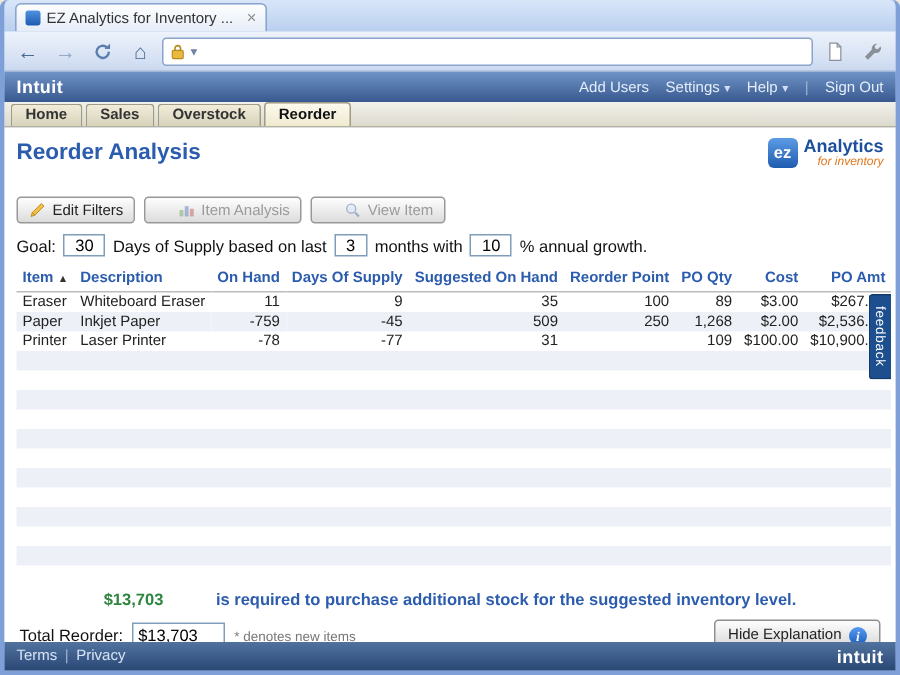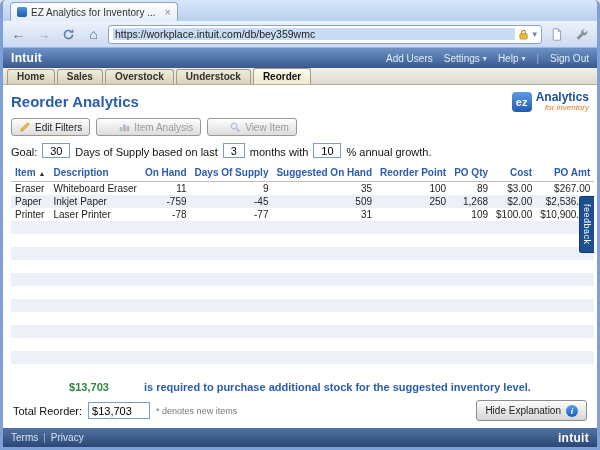--- a/index.html
+++ b/index.html
@@ -49,21 +49,21 @@
   
   .content { flex:1; background:#fff; padding:6px 8px 0; display:flex; flex-direction:column; overflow:hidden; }
   .page-header { display:flex; justify-content:space-between; align-items:flex-start; }
   .page-title { font-size:15px; font-weight:bold; color:#2b5cad; padding-top:2px; }
   .logo { display:flex; gap:4px; align-items:center; }
   .ez-box { width:20px; height:20px; border-radius:4px; background:linear-gradient(#5c9be4,#1f5cb0);
     color:#fff; font-weight:bold; font-size:11px; display:flex; align-items:center; justify-content:center;margin-left:28px; }
   .logo-l1 { color:#1c4f9c; font-weight:bold; font-size:12px; line-height:12px; }
   .logo-l2 { color:#e07820; font-style:italic; font-size:8px; line-height:9px; text-align:right; }
 
-  .actions-row { margin-top:6px; display:flex; gap:6px; }
+  .actions-row { margin-top:19px; display:flex; gap:6px; }
   .btn { height:18px; display:inline-flex; align-items:center; gap:4px; padding:0 7px; font-size:10px;
     color:#222; background:linear-gradient(#fefefe,#dcdcdc); border:1px solid #989898; border-radius:3px; cursor:default; }
   .btn.disabled { color:#9a9a9a;padding-left:21px; }
   .btn.disabled svg { opacity:.55; }
 
   .goal-row { margin-top:7px; display:flex; align-items:flex-end; gap:5px; font-size:11px; color:#111; }
   .goal-input { height:15px; border:1px solid #7f9db9; font-size:11px; text-align:center; padding:0 2px;
     font-family:"Liberation Sans","DejaVu Sans",sans-serif; }
   .w28 { width:28px; } .w22 { width:22px; }
 
@@ -118,21 +118,20 @@
     <span class="tool-btn">←</span>
     <span class="tool-btn fwd">→</span>
     <span class="tool-btn">
       <svg width="13" height="13" viewBox="0 0 16 16">
           <path d="M13 8a5 5 0 1 1-1.7-3.7" fill="none" stroke="#5a7eae" stroke-width="2"></path>
           <path d="M14 1.2v4.6h-4.6z" fill="#5a7eae"></path>
         </svg>
     </span>
     <span class="tool-btn">⌂</span>
     <div class="omnibox">
-      <span class="url-sel">https://workplace.intuit.com/db/bey359wmc</span>
       <svg width="11" height="11" viewBox="0 0 12 12">
           <rect x="2" y="5" width="8" height="6" rx="1" fill="#e8b93e" stroke="#b88a1e" stroke-width="0.8"></rect>
           <path d="M4 5V3.5a2 2 0 0 1 4 0V5" fill="none" stroke="#b88a1e" stroke-width="1.2"></path>
         </svg>
       <span class="omni-drop">▾</span>
     </div>
     <span class="tool-btn">
       <svg width="13" height="13" viewBox="0 0 16 16">
           <path d="M4 1h6l3 3v11H4z" fill="#fff" stroke="#8a8f98"></path>
           <path d="M10 1v3h3" fill="none" stroke="#8a8f98"></path>
@@ -159,28 +158,27 @@
       </span>
       <span class="isep">|</span>
       <span class="ilink">Sign Out</span>
     </div>
   </div>
 
   <div class="tabnav">
     <span class="ntab">Home</span>
     <span class="ntab">Sales</span>
     <span class="ntab">Overstock</span>
-    <span class="ntab">Understock</span>
     <span class="ntab active">Reorder</span>
   </div>
 
   <div class="content">
 
     <div class="page-header">
-      <div class="page-title">Reorder Analytics</div>
+      <div class="page-title">Reorder Analysis</div>
       <div class="logo">
         <span class="ez-box">ez</span>
         <span>
           <div class="logo-l1">Analytics</div>
           <div class="logo-l2">for inventory</div>
         </span>
       </div>
     </div>
 
     <div class="actions-row">

